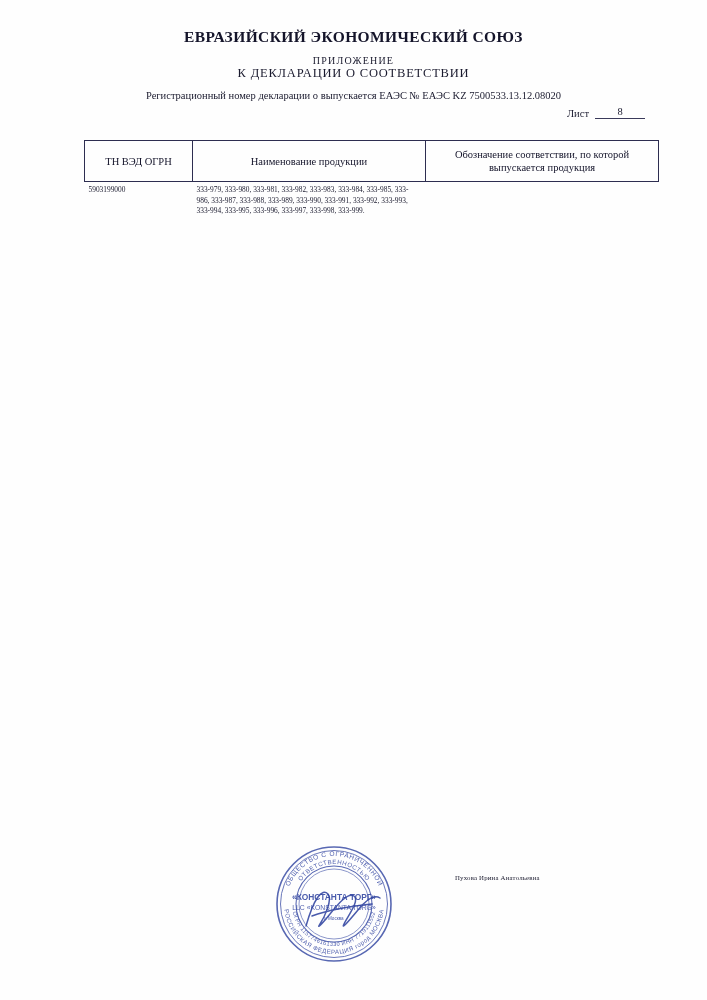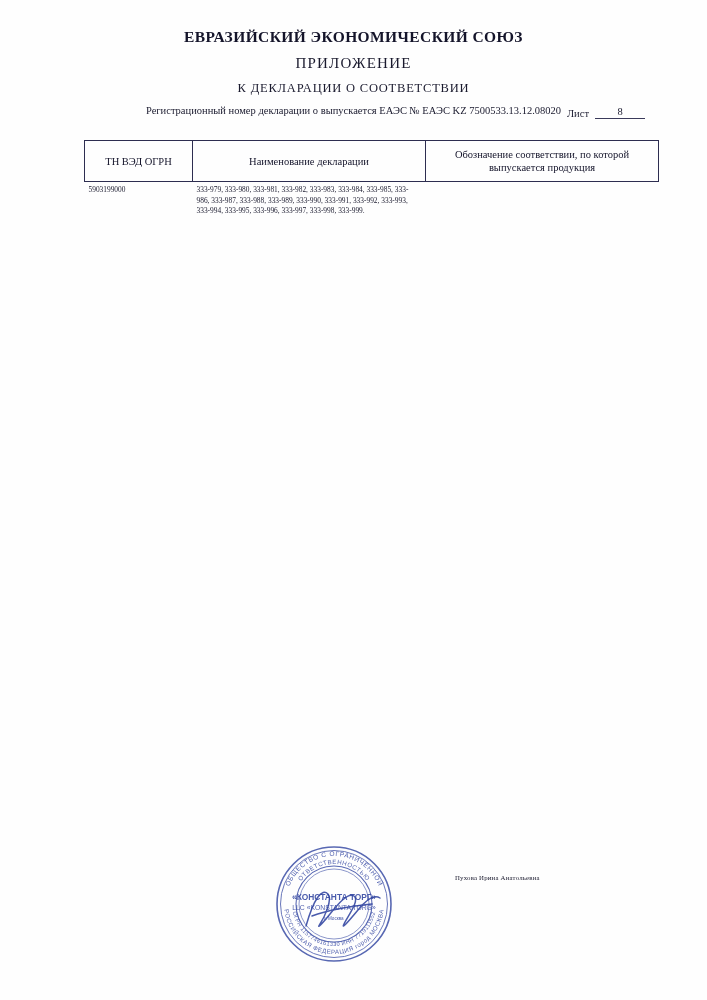--- a/index.html
+++ b/index.html
@@ -26,29 +26,29 @@
     text-align: center;
     padding-top: 28px;
   }
   .title-main {
     font-size: 15.5px;
     letter-spacing: 0.4px;
     font-weight: bold;
     color: #14142a;
   }
   .title-sub1 {
-    font-size: 15px;
+    font-size: 10px;
     letter-spacing: 1.2px;
     margin-top: 9px;
     color: #1a1a2e;
   }
   .title-sub2 {
     font-size: 12.5px;
     letter-spacing: 0.8px;
-    margin-top: 9px;
+    margin-top: 0;
     color: #1a1a2e;
   }
   .reg-line {
     font-size: 10.5px;
     margin-top: 9px;
     color: #1a1a2e;
   }
   .sheet-row {
     position: absolute;
     top: 106px;
@@ -146,21 +146,21 @@
 
   <table class="doc-table">
     <colgroup>
       <col class="col1">
         <col class="col2">
         <col class="col3">
     </colgroup>
     <thead>
       <tr>
         <th>ТН ВЭД ОГРН</th>
-        <th>Наименование декларации</th>
+        <th>Наименование продукции</th>
         <th>Обозначение соответствии, по которой выпускается продукция</th>
       </tr>
     </thead>
     <tbody>
       <tr>
         <td class="cell-code">5903199000</td>
         <td>333-979, 333-980, 333-981, 333-982, 333-983, 333-984, 333-985, 333-986, 333-987, 333-988, 333-989, 333-990, 333-991, 333-992, 333-993, 333-994, 333-995, 333-996, 333-997, 333-998, 333-999.</td>
         <td></td>
       </tr>
     </tbody>

